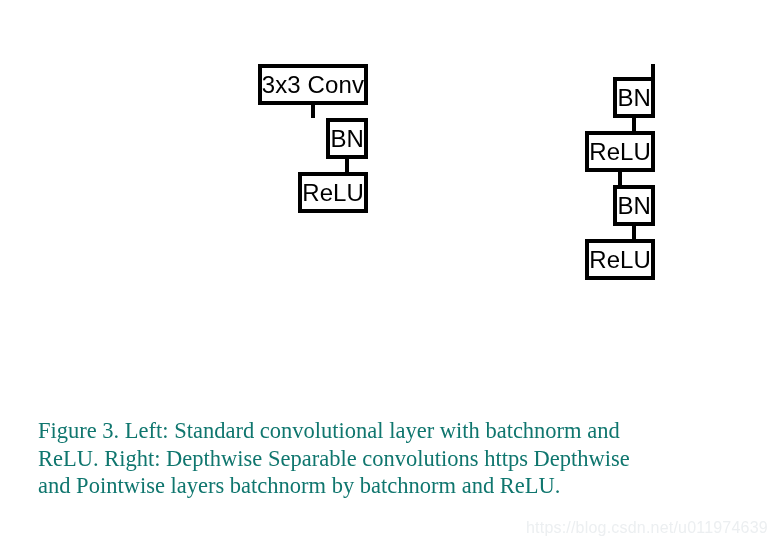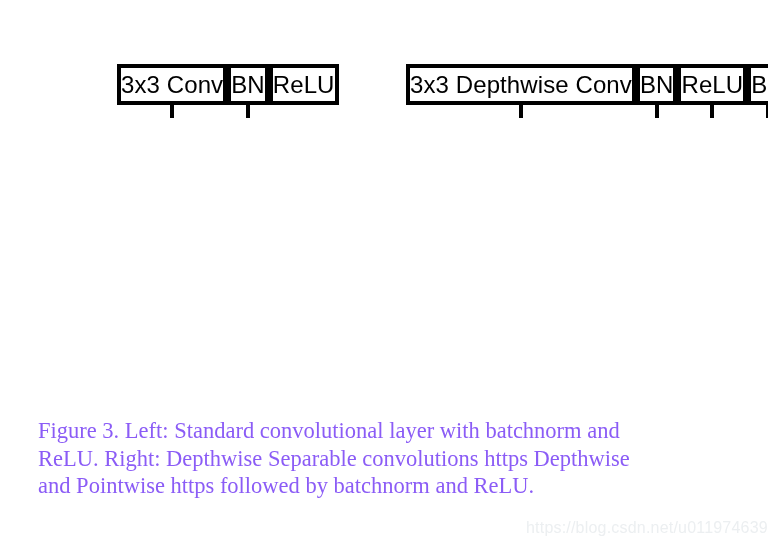--- a/index.html
+++ b/index.html
@@ -21,21 +21,22 @@
     left: 0;
     top: 0;
     width: 768px;
     height: 405px;
   }
 
   .column {
     position: absolute;
     top: 64px;
     display: flex;
-    align-items: flex-start;
+    flex-direction: column;
+    align-items: flex-end;
   }
 
   #column-standard {
     left: 117px;
     width: 251px;
   }
 
   #column-depthwise {
     left: 406px;
     width: 249px;
@@ -74,21 +75,21 @@
   }
 
   #caption {
     position: absolute;
     left: 38px;
     top: 417px;
     width: 700px;
     font-family: "Liberation Serif", serif;
     font-size: 22.5px;
     line-height: 27.5px;
-    color: #8b5cf6;
+    color: #0f766e;
     text-align: left;
   }
 
   #caption .cap-line {
     display: block;
     white-space: nowrap;
   }
 
   #watermark {
     position: absolute;
@@ -127,23 +128,20 @@
       <div class="node-box">
         <span class="node-label">ReLU</span>
       </div>
     </div>
 
   </div>
 
   <div class="column" id="column-depthwise">
 
     <div class="node-wrap">
-      <div class="node-box">
-        <span class="node-label">3x3 Depthwise Conv</span>
-      </div>
       <div class="connector"></div>
     </div>
 
     <div class="node-wrap">
       <div class="node-box">
         <span class="node-label">BN</span>
       </div>
       <div class="connector"></div>
     </div>
 
@@ -168,16 +166,16 @@
       </div>
     </div>
 
   </div>
 
 </div>
 
 <div id="caption">
   <span class="cap-line">Figure 3. Left: Standard convolutional layer with batchnorm and</span>
   <span class="cap-line">ReLU. Right: Depthwise Separable convolutions https Depthwise</span>
-  <span class="cap-line">and Pointwise https followed by batchnorm and ReLU.</span>
+  <span class="cap-line">and Pointwise layers batchnorm by batchnorm and ReLU.</span>
 </div>
 
 <div id="watermark">https://blog.csdn.net/u011974639</div>
 
 </body></html>

